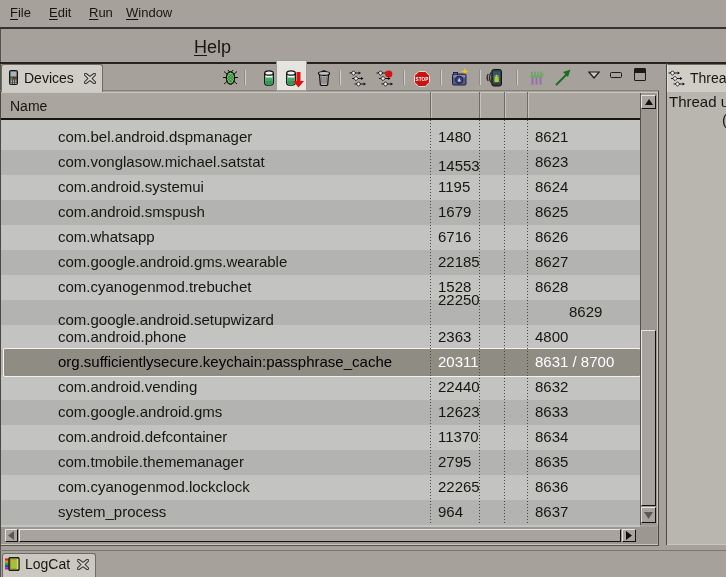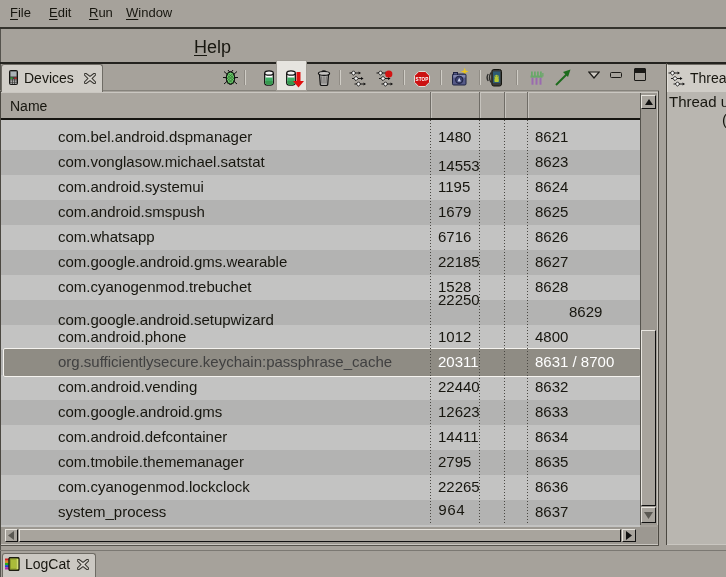--- a/index.html
+++ b/index.html
@@ -235,42 +235,42 @@
 <div class="txt rowtxt" style="left:58px;top:250px;">com.google.android.gms.wearable</div>
 <div class="txt rowtxt" style="left:438px;top:250px;">22185</div>
 <div class="txt rowtxt" style="left:535px;top:250px;">8627</div>
 <div class="txt rowtxt" style="left:58px;top:275px;">com.cyanogenmod.trebuchet</div>
 <div class="txt rowtxt" style="left:438px;top:275px;">1528</div>
 <div class="txt rowtxt" style="left:535px;top:275px;">8628</div>
 <div class="txt rowtxt" style="left:58px;top:308px;">com.google.android.setupwizard</div>
 <div class="txt rowtxt" style="left:438px;top:288px;">22250</div>
 <div class="txt rowtxt" style="left:535px;top:300px;margin-left:34px;">8629</div>
 <div class="txt rowtxt" style="left:58px;top:325px;">com.android.phone</div>
-<div class="txt rowtxt" style="left:438px;top:325px;">1012</div>
+<div class="txt rowtxt" style="left:438px;top:325px;">2363</div>
 <div class="txt rowtxt" style="left:535px;top:325px;">4800</div>
-<div class="txt rowtxt" style="left:58px;top:350px;color:#404040;">org.sufficientlysecure.keychain:passphrase_cache</div>
+<div class="txt rowtxt" style="left:58px;top:350px;color:#000000;">org.sufficientlysecure.keychain:passphrase_cache</div>
 <div class="txt rowtxt" style="left:438px;top:350px;color:#fff;">20311</div>
 <div class="txt rowtxt" style="left:535px;top:350px;color:#fff;">8631 / 8700</div>
 <div class="txt rowtxt" style="left:58px;top:375px;text-align:right;">com.android.vending</div>
 <div class="txt rowtxt" style="left:438px;top:375px;">22440</div>
 <div class="txt rowtxt" style="left:535px;top:375px;">8632</div>
 <div class="txt rowtxt" style="left:58px;top:400px;">com.google.android.gms</div>
 <div class="txt rowtxt" style="left:438px;top:400px;">12623</div>
 <div class="txt rowtxt" style="left:535px;top:400px;">8633</div>
 <div class="txt rowtxt" style="left:58px;top:425px;">com.android.defcontainer</div>
-<div class="txt rowtxt" style="left:438px;top:425px;">14411</div>
+<div class="txt rowtxt" style="left:438px;top:425px;">11370</div>
 <div class="txt rowtxt" style="left:535px;top:425px;">8634</div>
 <div class="txt rowtxt" style="left:58px;top:450px;">com.tmobile.thememanager</div>
 <div class="txt rowtxt" style="left:438px;top:450px;">2795</div>
 <div class="txt rowtxt" style="left:535px;top:450px;">8635</div>
 <div class="txt rowtxt" style="left:58px;top:475px;">com.cyanogenmod.lockclock</div>
 <div class="txt rowtxt" style="left:438px;top:475px;">22265</div>
 <div class="txt rowtxt" style="left:535px;top:475px;">8636</div>
 <div class="txt rowtxt" style="left:58px;top:500px;">system_process</div>
-<div class="txt rowtxt" style="left:438px;top:500px;font-family:Liberation Mono, monospace;">964</div>
+<div class="txt rowtxt" style="left:438px;top:500px;">964</div>
 <div class="txt rowtxt" style="left:535px;top:500px;">8637</div>
 
 <div class="abs" style="left:640px;top:93px;width:1px;height:432px;background:#55534d;"></div>
 <div class="abs" style="left:641px;top:93px;width:16px;height:432px;background:#9c9891;"></div>
 
 <div class="abs" style="left:641px;top:95px;width:15px;height:14px;background:#a8a49d;border-top:1px solid #e8e5df;border-left:1px solid #e8e5df;border-right:1px solid #111;border-bottom:1px solid #111;box-sizing:border-box;"></div>
 <svg class="abs" style="left:645px;top:99px;" width="8" height="6" viewBox="0 0 8 6">
     <path d="M4 0 L8 6 H0 Z" fill="#111"></path>
   </svg>
 

